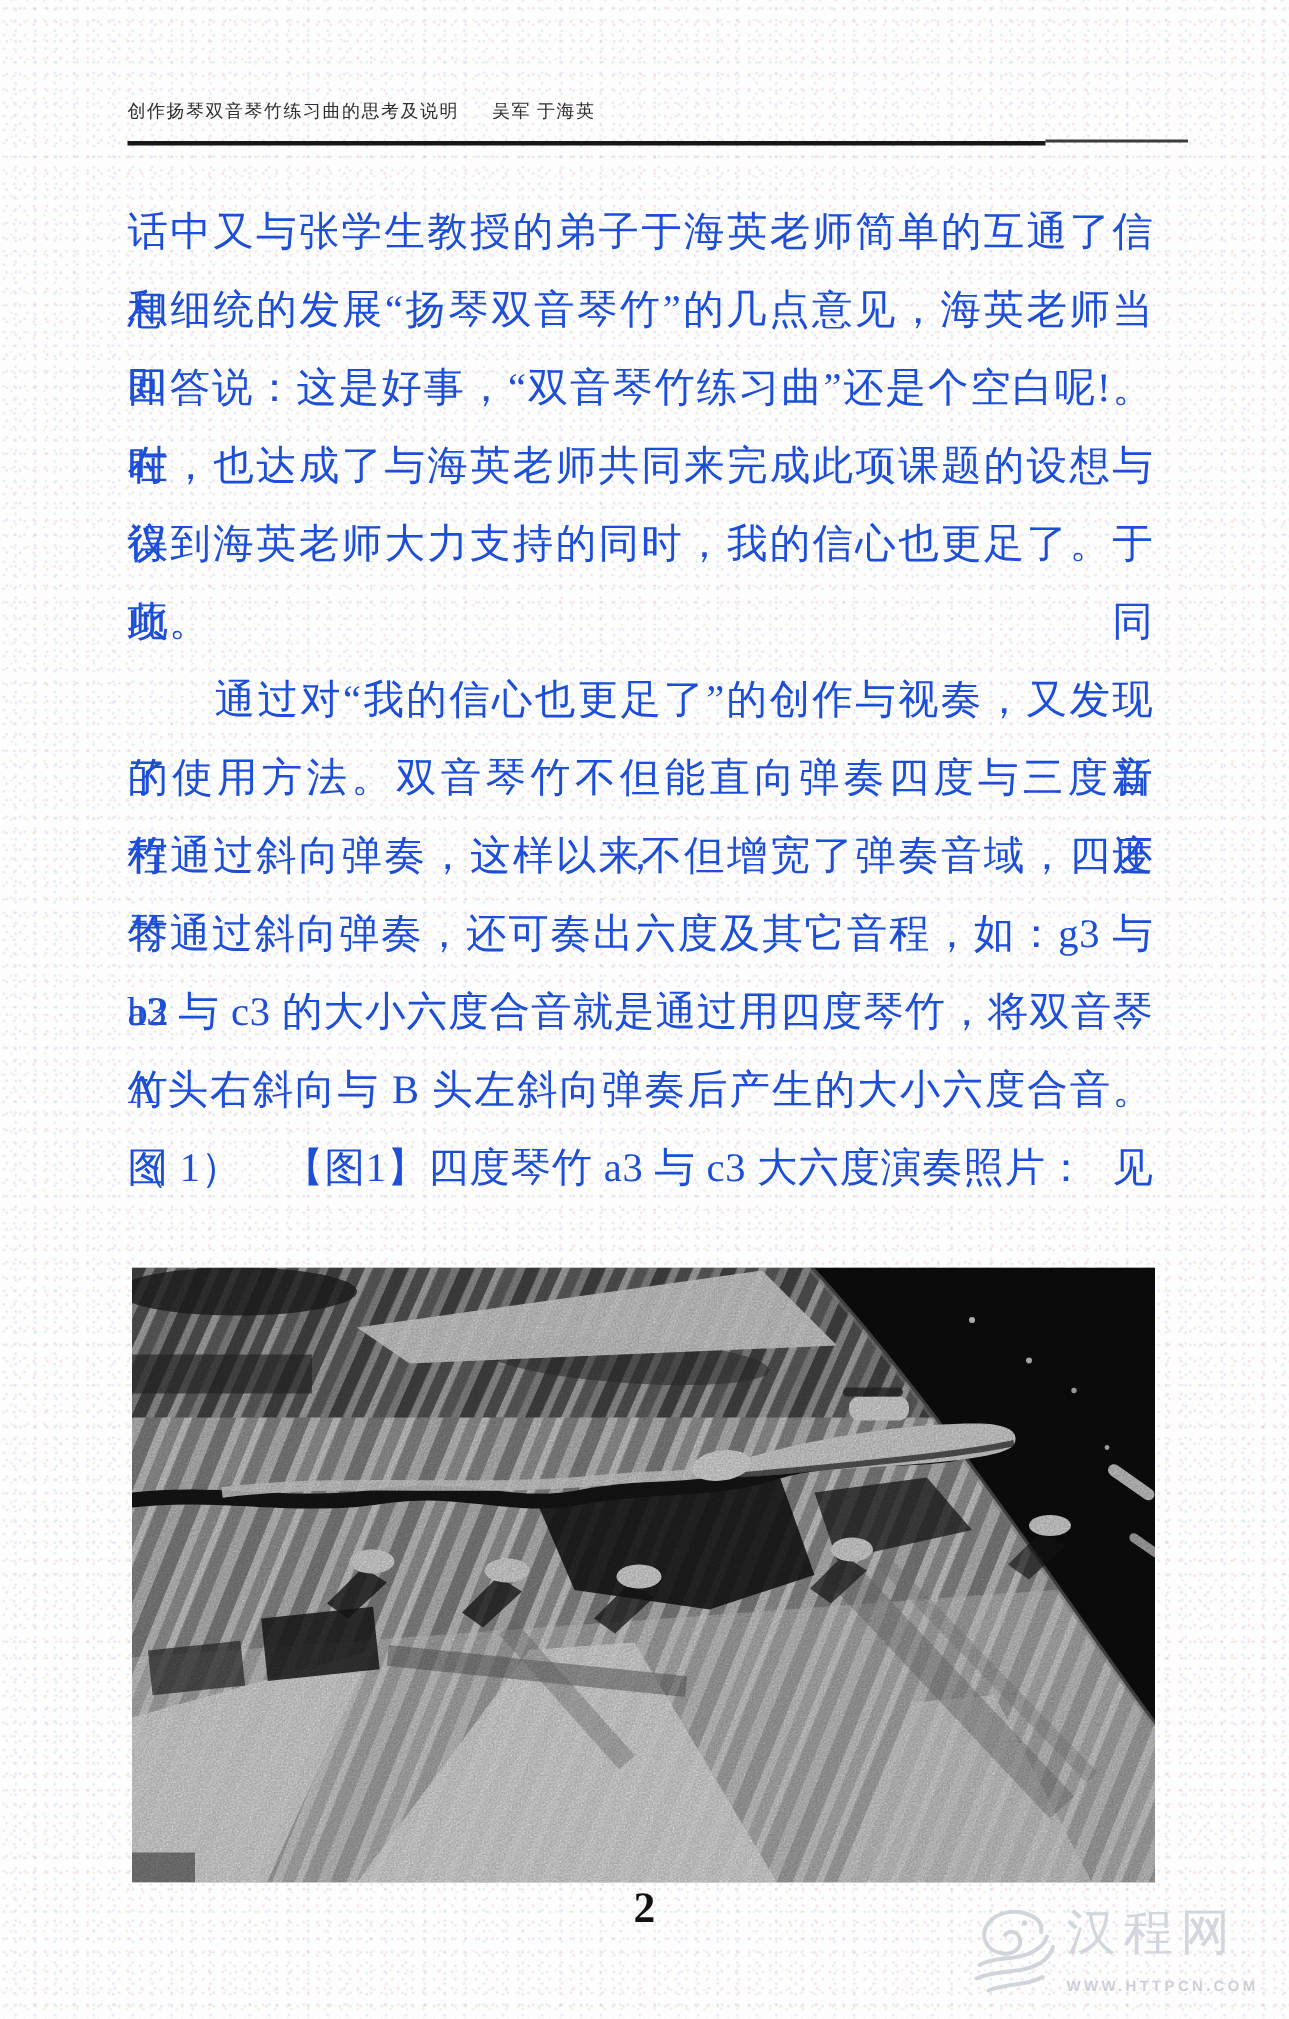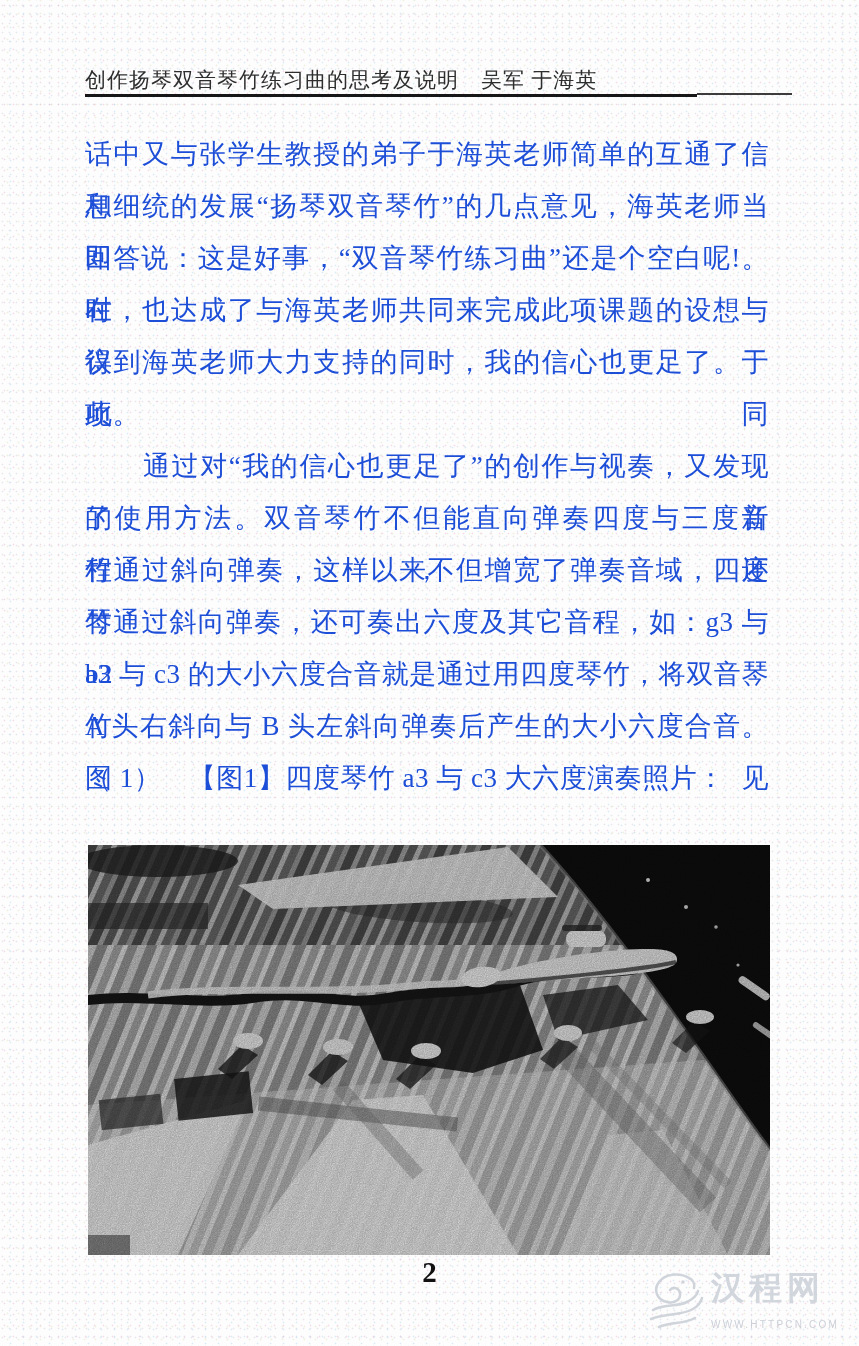--- a/index.html
+++ b/index.html
@@ -11,21 +11,21 @@
       radial-gradient(circle, rgba(238,178,205,.45) .5px, transparent 1.2px),
       radial-gradient(circle, rgba(175,214,238,.45) .5px, transparent 1.2px),
       radial-gradient(circle, rgba(228,226,184,.5) .5px, transparent 1.2px),
       radial-gradient(circle, rgba(203,203,214,.45) .5px, transparent 1.2px);
     background-size:9px 11px,13px 7px,11px 13px,7px 9px;
     background-position:0 0,4px 3px,2px 7px,6px 1px;
     color:#1c1c1c;
   }
   .header{
     position:absolute;left:85px;top:66px;width:707px;height:24px;
-    font-size:21px;letter-spacing:1px;color:#2e2e2e;white-space:nowrap;
+    font-size:12px;letter-spacing:1px;color:#2e2e2e;white-space:nowrap;
   }
   .header .authors{margin-left:22px;}
   .rule-thick{position:absolute;left:85px;top:94px;width:612px;height:3px;background:#171717;}
   .rule-thin{position:absolute;left:697px;top:93px;width:95px;height:2px;background:#3c3c3c;}
   .body-text{position:absolute;left:85px;top:128px;width:684px;}
   .line{
     height:52px;line-height:52px;font-size:27px;letter-spacing:.5px;
     text-align:justify;text-align-last:justify;text-justify:inter-ideograph;
     white-space:normal;color:#1d4ed8;
   }
@@ -39,26 +39,26 @@
   .page-number{
     position:absolute;left:0;top:1256px;width:859px;text-align:center;
     font-size:29px;font-weight:bold;color:#111;
   }
   .watermark{
     position:absolute;left:645px;top:1264px;width:205px;height:72px;
     display:flex;align-items:center;gap:4px;opacity:.9;
   }
   .wm-text{display:flex;flex-direction:column;align-items:flex-start;}
   .wm-name{
-    font-size:33px;font-weight:bold;color:#ced2da;letter-spacing:5px;
+    font-size:33px;font-weight:normal;color:#ced2da;letter-spacing:5px;
     line-height:34px;font-family:"Liberation Sans","DejaVu Sans",sans-serif;
   }
   .wm-url{
     font-size:10px;color:#c7cbd3;letter-spacing:2.2px;margin-top:14px;
-    font-family:"Liberation Sans","DejaVu Sans",sans-serif;font-weight:normal;
+    font-family:"Liberation Sans","DejaVu Sans",sans-serif;font-weight:bold;
   }
 </style>
 </head>
 <body>
 
 <div class="header">
   <span>创作扬琴双音琴竹练习曲的思考及说明</span><span class="authors">吴军 于海英</span>
 </div>
 <div class="rule-thick"></div>
 <div class="rule-thin"></div>

